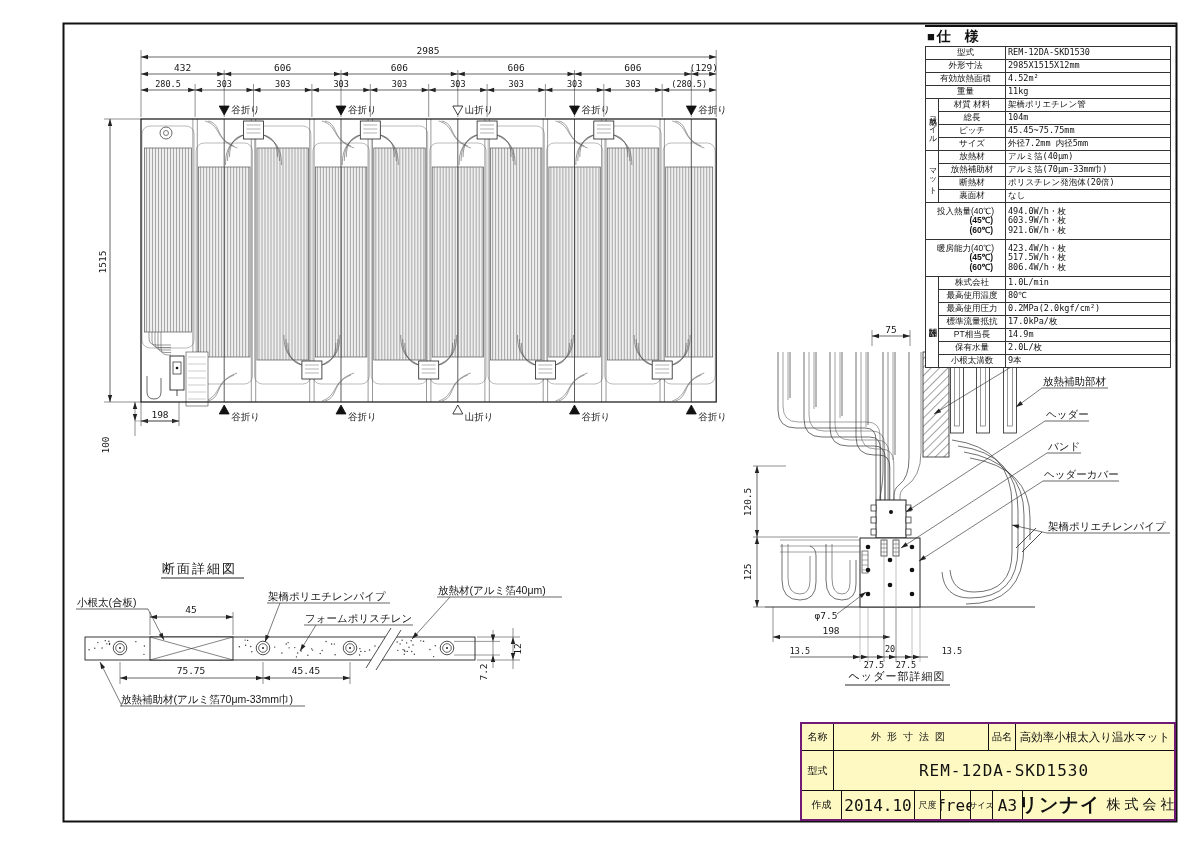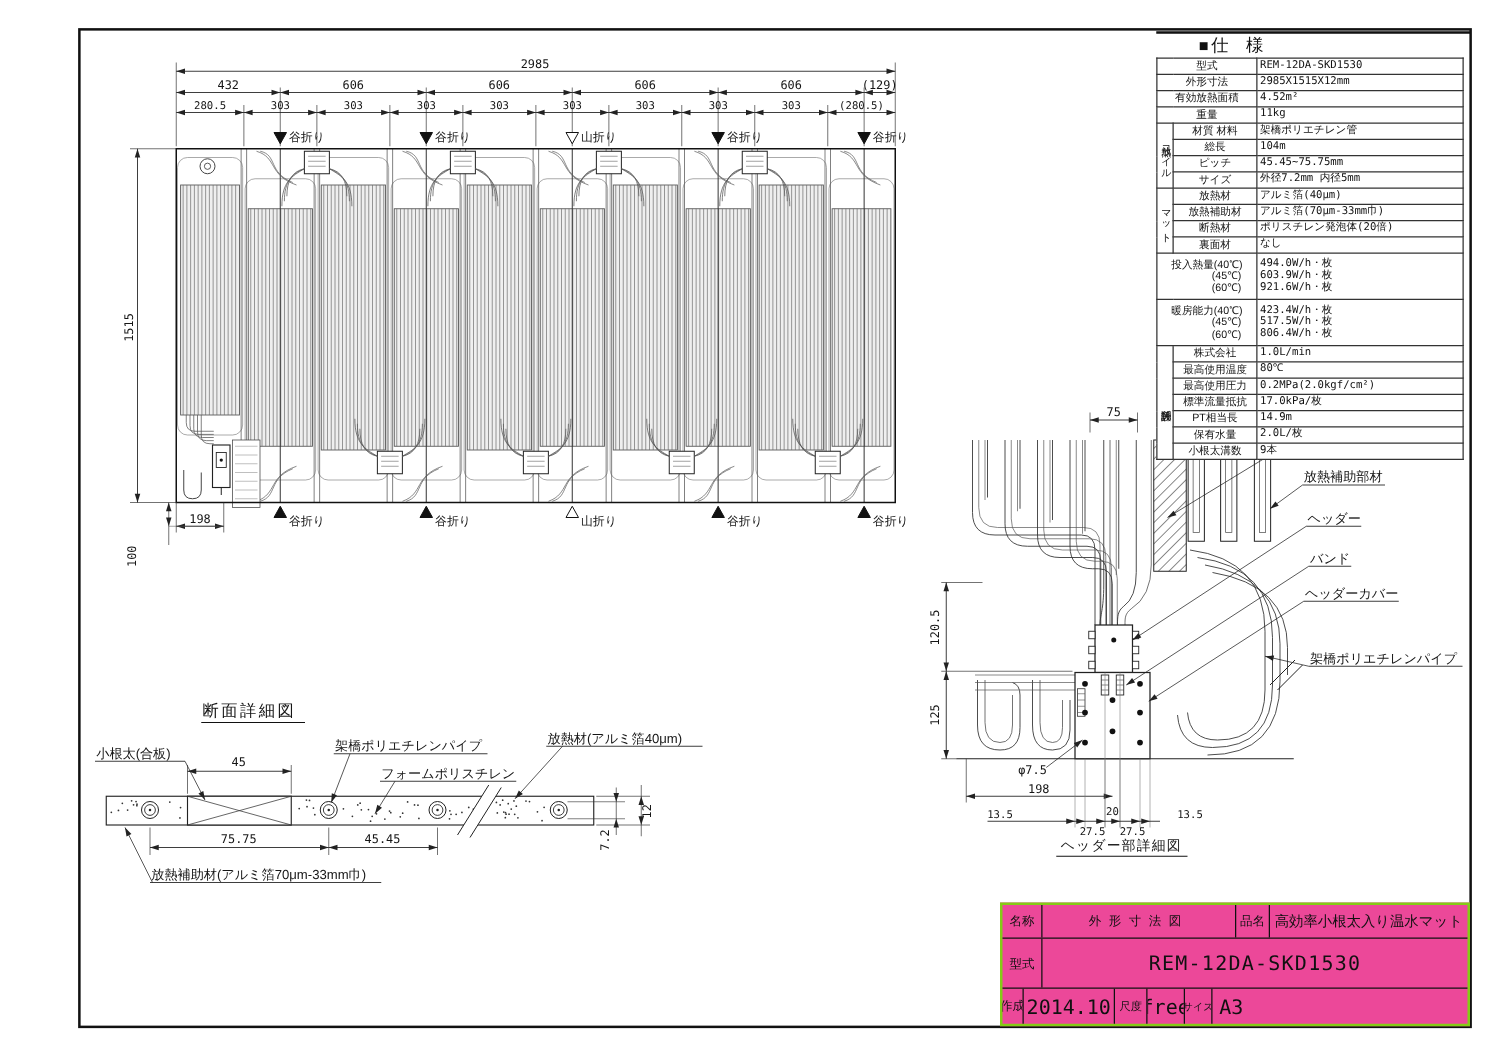--- a/index.html
+++ b/index.html
@@ -5,34 +5,34 @@
   html,body{margin:0;padding:0;background:#fff;}
   body{width:1200px;height:849px;position:relative;font-family:"Liberation Sans",sans-serif;color:#111;overflow:hidden;}
   #cad{position:absolute;left:0;top:0;}
   text{fill:#151515;}
   .tj{font-family:"Liberation Sans",sans-serif;}
   .tm{font-family:"DejaVu Sans Mono",monospace;}
   .f8{font-size:8.5px;}.f9{font-size:9.5px;}.f10{font-size:10.5px;}.f11{font-size:11px;}.f13{font-size:13px;}
   .mid{text-anchor:middle;}
   
   .spec-topline{position:absolute;left:925px;top:25px;width:251px;border-top:2px solid #111;}
-  .spec-title{position:absolute;left:927px;top:28px;font-size:14px;letter-spacing:5px;font-weight:normal;margin-left:32px;}
+  .spec-title{position:absolute;left:927px;top:28px;font-size:14px;letter-spacing:5px;font-weight:bold;}
   .spec-title .sq{font-size:13px;letter-spacing:2px;}
   table.spec{position:absolute;left:925px;top:46px;border-collapse:collapse;table-layout:fixed;
     font-size:8.5px;line-height:1.1;background:#fff;}
   table.spec td{border:1px solid #333;padding:0 2px;height:12px;overflow:hidden;white-space:nowrap;}
   table.spec td.g{width:12px;padding:0;writing-mode:vertical-rl;text-orientation:upright;
     text-align:center;font-size:8px;line-height:1;}
   table.spec td.lbl{width:62px;text-align:center;}
   table.spec td.val{width:160px;font-family:"DejaVu Sans Mono","Liberation Sans",monospace;font-size:8.5px;}
   table.spec td.tri{height:36px;}
-  .sub{text-align:right;padding-right:10px;}
+  .sub{text-align:right;padding-right:10px;font-weight:bold;}
   
-  .tb{position:absolute;left:800px;top:722px;width:376px;height:99px;border:2px solid #84cc16;
-      box-sizing:border-box;background:#ec4899;}
+  .tb{position:absolute;left:800px;top:722px;width:376px;height:99px;border:2px solid #701a75;
+      box-sizing:border-box;background:#fef9c3;}
   .tb-row{display:flex;box-sizing:border-box;border-bottom:1px solid #111;}
   .tb-row:last-child{border-bottom:none;}
   .tb-cell{border-right:1px solid #111;box-sizing:border-box;display:flex;align-items:center;
       justify-content:center;overflow:hidden;white-space:nowrap;}
   .tb-cell:last-child{border-right:none;}
   .r1{height:27px;}.r2{height:40px;}.r3{height:28px;}
   .lab{font-size:10px;}
   .name-val{font-size:10px;letter-spacing:6px;}
   .prod-val{font-size:11.5px;}
   .model-val{font-size:16px;font-family:"DejaVu Sans Mono",monospace;letter-spacing:1px;}
@@ -921,22 +921,26 @@
     <div class="tb-cell lab" style="width:32px">名称</div>
     <div class="tb-cell name-val" style="width:155px">外形寸法図</div>
     <div class="tb-cell lab" style="width:27px">品名</div>
     <div class="tb-cell prod-val" style="flex:1">高効率小根太入り温水マット</div>
   </div>
   <div class="tb-row r2">
     <div class="tb-cell lab" style="width:32px">型式</div>
     <div class="tb-cell model-val" style="flex:1">REM-12DA-SKD1530</div>
   </div>
   <div class="tb-row r3">
-    <div class="tb-cell lab" style="width:17px">作成</div>
+    <div class="tb-cell lab" style="width:40px">作成</div>
     <div class="tb-cell date-val" style="width:73px">2014.10</div>
     <div class="tb-cell lab" style="width:26px;font-size:9px">尺度</div>
     <div class="tb-cell free-val" style="width:30px">free</div>
     <div class="tb-cell small-lab" style="width:22px">サイズ</div>
     <div class="tb-cell a3-val" style="width:30px">A3</div>
+    <div class="tb-cell company" style="flex:1">
+      <span class="co-bold">リンナイ</span>
+        <span class="co-rest">株式会社</span>
+    </div>
   </div>
 </div>
 
 <div class="pageno">101</div>
 
 </body></html>

